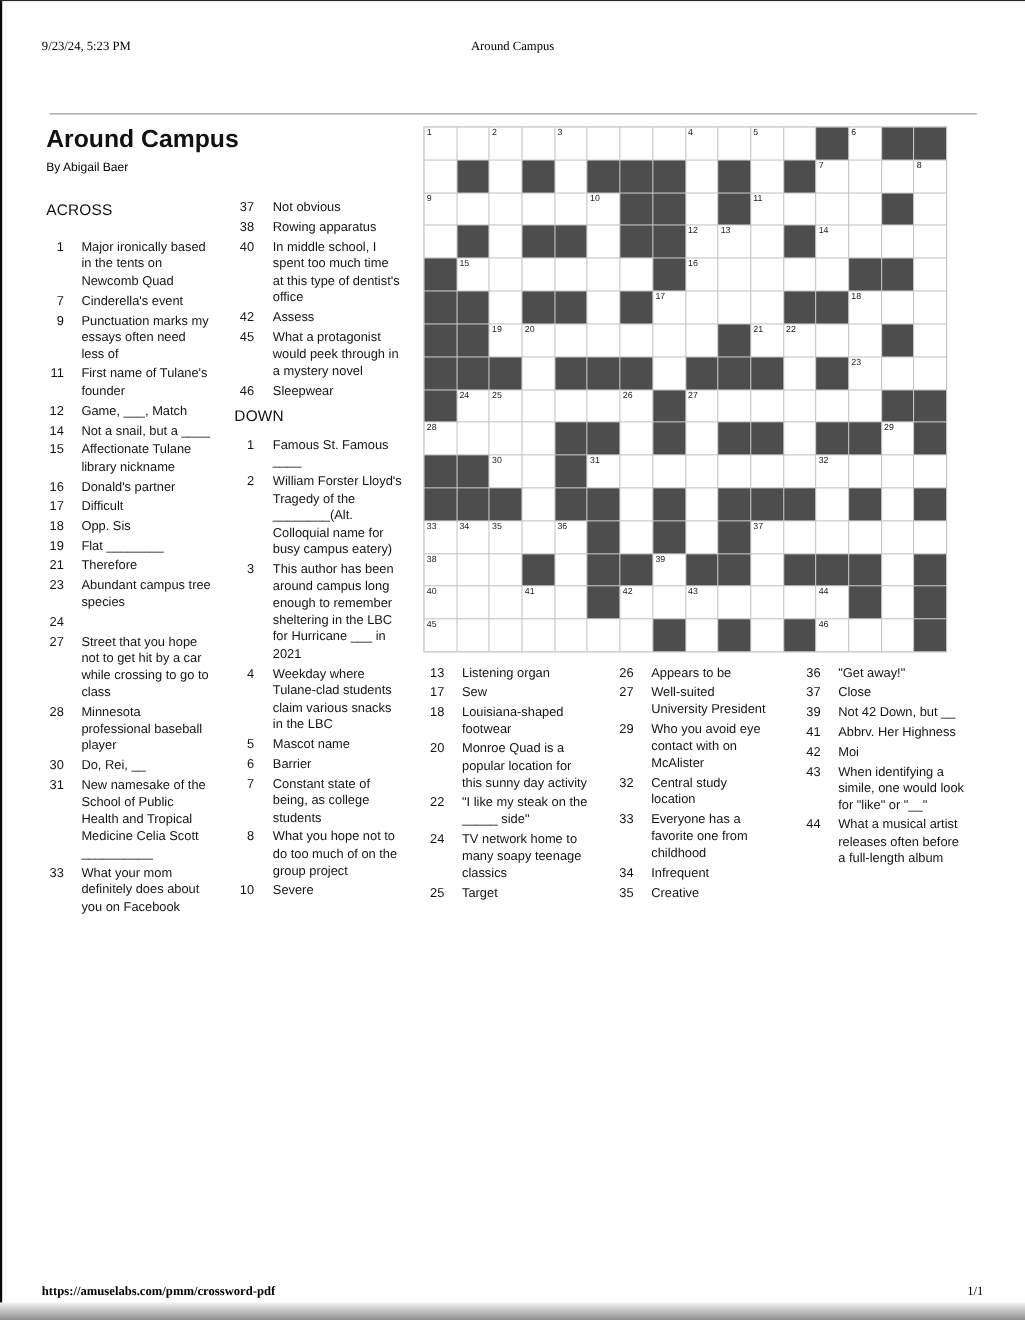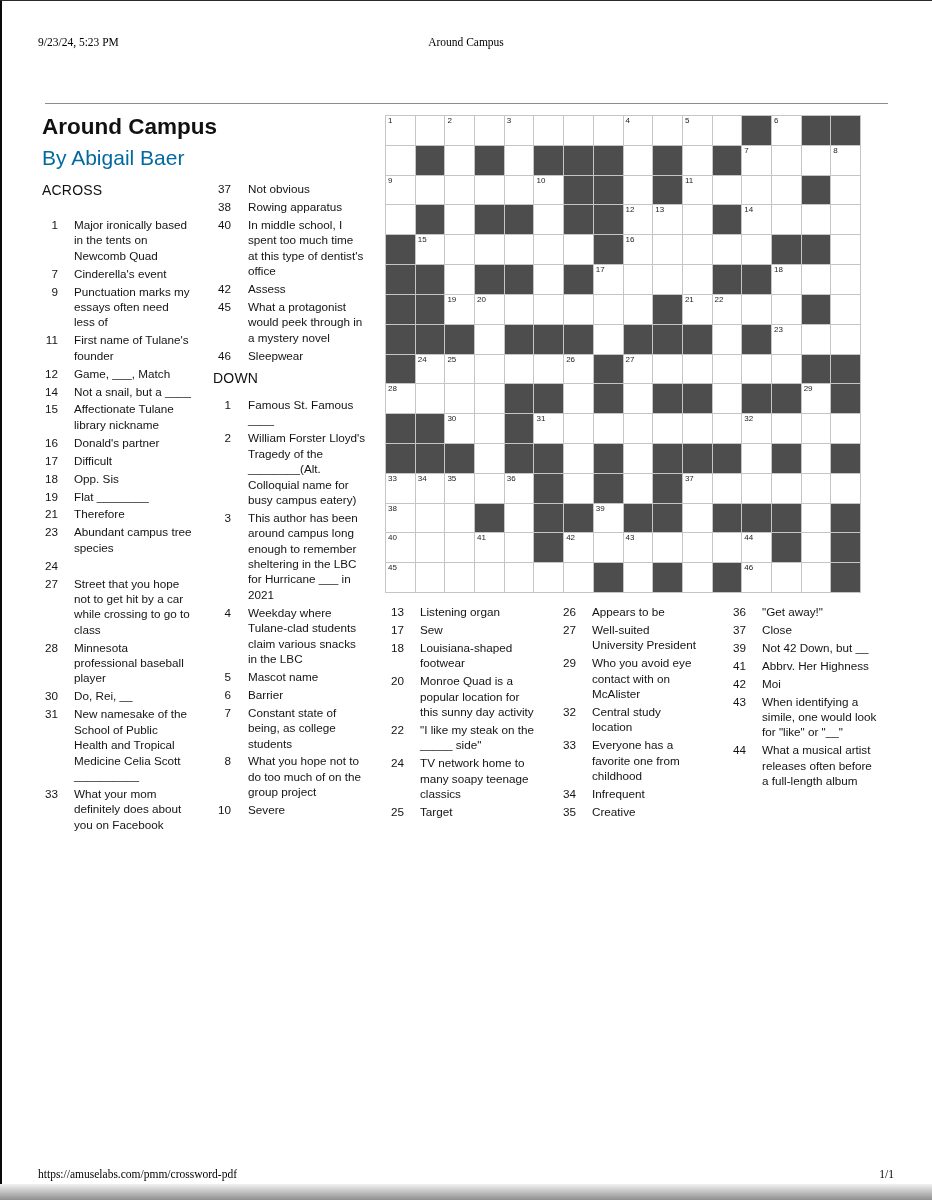--- a/index.html
+++ b/index.html
@@ -9,26 +9,26 @@
   }
   
   .edge-left{position:absolute;left:0;top:0;width:2px;height:1200px;background:#0a0a0a;}
   .edge-top{position:absolute;left:0;top:0;width:932px;height:1px;background:#2a2a2a;}
   .edge-bottom{position:absolute;left:0;top:1184px;width:932px;height:16px;
     background:linear-gradient(#f2f2f2,#8f8f8f);}
   
   .pdf-meta{position:absolute;font-family:"Liberation Serif",serif;font-size:11.5px;color:#000;margin-top:12px;}
   #hdr-date{left:38px;top:24px;}
   #hdr-title{left:0;top:24px;width:932px;text-align:center;}
-  #ftr-url{left:38px;top:1156px;}
+  #ftr-url{left:38px;top:1156px;font-weight:bold;}
   #ftr-page{right:38px;top:1156px;text-align:right;}
   .rule{position:absolute;left:45px;top:103px;width:843px;height:1px;background:#8d8d8d;}
   
   #puz-title{position:absolute;left:42px;top:114px;font-size:22.5px;font-weight:bold;color:#111;}
-  #puz-byline{position:absolute;left:42px;top:146px;font-size:21px;color:#0369a1;}
+  #puz-byline{position:absolute;left:42px;top:146px;font-size:11px;color:#000000;}
   .section-h{font-size:14px;font-weight:normal;color:#111;letter-spacing:.2px;}
   #across-h{position:absolute;left:42px;top:182px;}
   .down-h-flow{margin:7px 0 11px 4px;}
   
   .clue-col{position:absolute;}
   #col-a{left:38px;top:217px;width:150px;}
   #col-b{left:209px;top:181px;width:150px;}
   #col-c{left:384px;top:604px;width:152px;}
   #col-d{left:556px;top:604px;width:144px;}
   #col-e{left:726px;top:604px;width:148px;}

